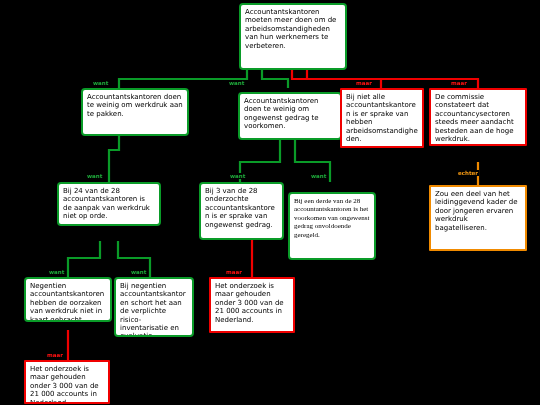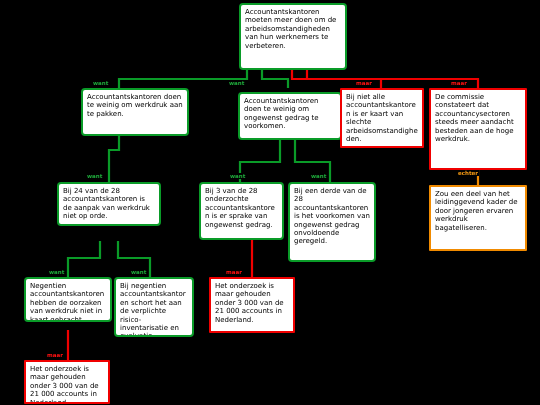--- a/index.html
+++ b/index.html
@@ -56,40 +56,40 @@
 
   <div class="node n-green" style="left:65px;top:88px;width:108px;height:48px;margin-left:16px;">
     <span class="txt">Accountantskantoren doen te weinig om werkdruk aan te pakken.</span>
   </div>
 
   <div class="node n-green" style="left:238px;top:92px;width:104px;height:48px;">
     <span class="txt">Accountantskantoren doen te weinig om ongewenst gedrag te voorkomen.</span>
   </div>
 
   <div class="node n-red" style="left:340px;top:88px;width:84px;height:60px;">
-    <span class="txt">Bij niet alle accountantskantoren is er kaart van slechte arbeidsomstandigheden.</span>
+    <span class="txt">Bij niet alle accountantskantoren is er sprake van hebben arbeidsomstandigheden.</span>
   </div>
 
-  <div class="node n-red" style="left:429px;top:88px;width:98px;height:82px;">
+  <div class="node n-red" style="left:429px;top:88px;width:98px;height:58px;">
     <span class="txt">De commissie constateert dat accountancysectoren steeds meer aandacht besteden aan de hoge werkdruk.</span>
   </div>
 
   <div class="node n-orange" style="left:429px;top:185px;width:98px;height:66px;">
     <span class="txt">Zou een deel van het leidinggevend kader de door jongeren ervaren werkdruk bagatelliseren.</span>
   </div>
 
   <div class="node n-green" style="left:57px;top:182px;width:104px;height:44px;">
     <span class="txt">Bij 24 van de 28 accountantskantoren is de aanpak van werkdruk niet op orde.</span>
   </div>
 
   <div class="node n-green" style="left:199px;top:182px;width:85px;height:58px;">
     <span class="txt">Bij 3 van de 28 onderzochte accountantskantoren is er sprake van ongewenst gedrag.</span>
   </div>
 
-  <div class="node n-green" style="left:288px;top:182px;width:88px;height:80px;">
+  <div class="node n-green" style="left:288px;top:192px;width:88px;height:68px;font-family:Liberation Serif, serif;">
     <span class="txt">Bij een derde van de 28 accountantskantoren is het voorkomen van ongewenst gedrag onvoldoende geregeld.</span>
   </div>
 
   <div class="node n-green" style="left:24px;top:277px;width:88px;height:45px;">
     <span class="txt">Negentien accountantskantoren hebben de oorzaken van werkdruk niet in kaart gebracht.</span>
   </div>
 
   <div class="node n-green" style="left:114px;top:277px;width:80px;height:60px;">
     <span class="txt">Bij negentien accountantskantoren schort het aan de verplichte risico-inventarisatie en evaluatie.</span>
   </div>

